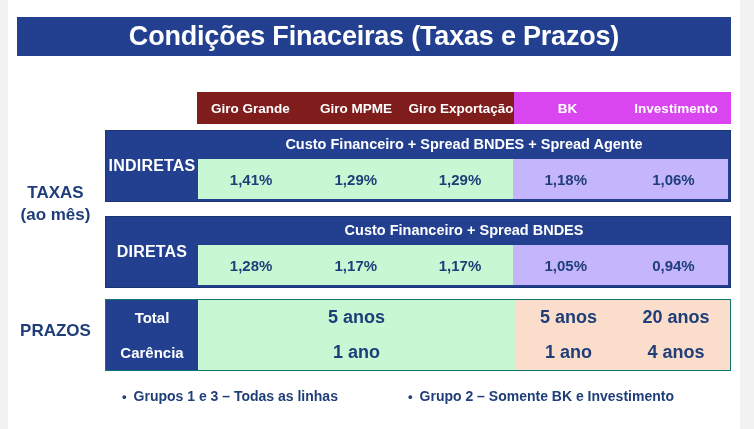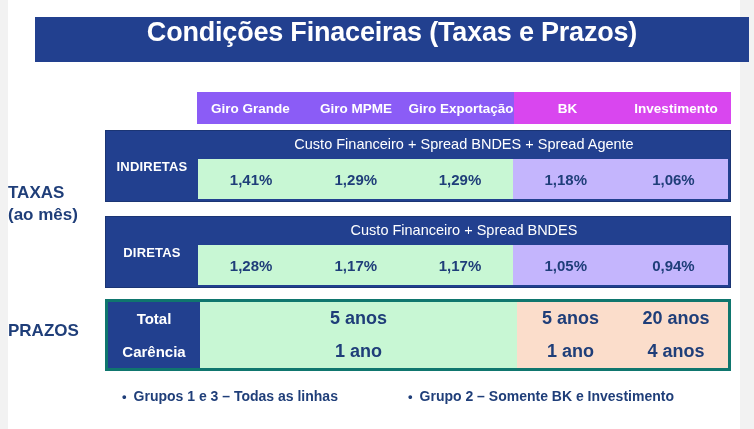--- a/index.html
+++ b/index.html
@@ -21,28 +21,28 @@
     width: 754px;
     height: 429px;
     background: #ffffff;
   }
   .edge-l { position:absolute; left:0; top:0; width:8px; height:429px; background:#f2f2f2; }
   .edge-r { position:absolute; right:0; top:0; width:14px; height:429px; background:#f2f2f2; }
 
   
   #title-banner {
     position: absolute;
-    left: 35px;
+    left: 17px;
     top: 17px;
     width: 714px;
-    height: 45px;
+    height: 39px;
     background: #21409A;
     background: #22408F;
     display: flex;
-    align-items: flex-start;
+    align-items: center;
     justify-content: center;
   }
   #title-banner .title-text {
     color: #ffffff;
     font-size: 27px;
     font-weight: bold;
     letter-spacing: -0.2px;
     white-space: nowrap;
     font-family: "Liberation Sans", sans-serif;
   }
@@ -59,21 +59,21 @@
   #col-header .col {
     display: flex;
     align-items: center;
     justify-content: center;
     color: #ffffff;
     font-size: 13.5px;
     font-weight: bold;
     white-space: nowrap;
     box-sizing: border-box;
   }
-  #col-header .col.green { background: #8b5cf6; }
+  #col-header .col.green { background: #7f1d1d; }
   #col-header .col.orange { background: #d946ef; }
   .c-giro-grande { width: 107px; }
   .c-giro-mpme   { width: 104px; }
   .c-giro-exp    { width: 106px; }
   .c-bk          { width: 107px; }
   .c-inv         { width: 110px; }
 
   
   .rate-block {
     position: absolute;
@@ -86,36 +86,36 @@
   .rate-block .side-label {
     position: absolute;
     left: 0px;
     top: 0px;
     width: 92px;
     height: 100%;
     display: flex;
     align-items: center;
     justify-content: center;
     color: #ffffff;
-    font-size: 13px;
+    font-size: 16px;
     font-weight: bold;
     letter-spacing: 0.2px;
   }
   .rate-block .formula {
     position: absolute;
     left: 92px;
     top: 0;
     right: 0;
     height: 26px;
     display: flex;
     align-items: center;
     justify-content: center;
     color: #ffffff;
     font-size: 14.5px;
-    font-weight: normal;
+    font-weight: bold;
     white-space: nowrap;
   }
   .rate-block .values {
     position: absolute;
     left: 92px;
     top: 28px;
     right: 2px;
     bottom: 2px;
     display: flex;
   }
@@ -134,21 +134,21 @@
   #block-indiretas { top: 130px; height: 72px; }
   #block-diretas   { top: 216px; height: 72px; }
 
   
   #block-prazos {
     position: absolute;
     left: 105px;
     top: 299px;
     width: 626px;
     height: 72px;
-    border: 3px solid #0f766e;
+    border: 1px solid #0f766e;
     box-sizing: border-box;
     background: #C8F7D4;
     display: flex;
   }
   #block-prazos .pz-labels {
     width: 92px;
     background: #22408F;
     display: flex;
     flex-direction: column;
   }
@@ -190,20 +190,21 @@
     font-size: 18px;
     font-weight: bold;
     color: #1F3E79;
   }
   #block-prazos .pz-green .pz-cell { justify-content: center; }
 
   
   .section-label {
     position: absolute;
     width: 95px;
+    text-align: center;
     color: #1F3E79;
     font-size: 17px;
     font-weight: bold;
     line-height: 22px;
   }
   #label-taxas { left: 8px; top: 182px; }
   #label-prazos { left: 8px; top: 320px; }
 
   
   .footnote {

